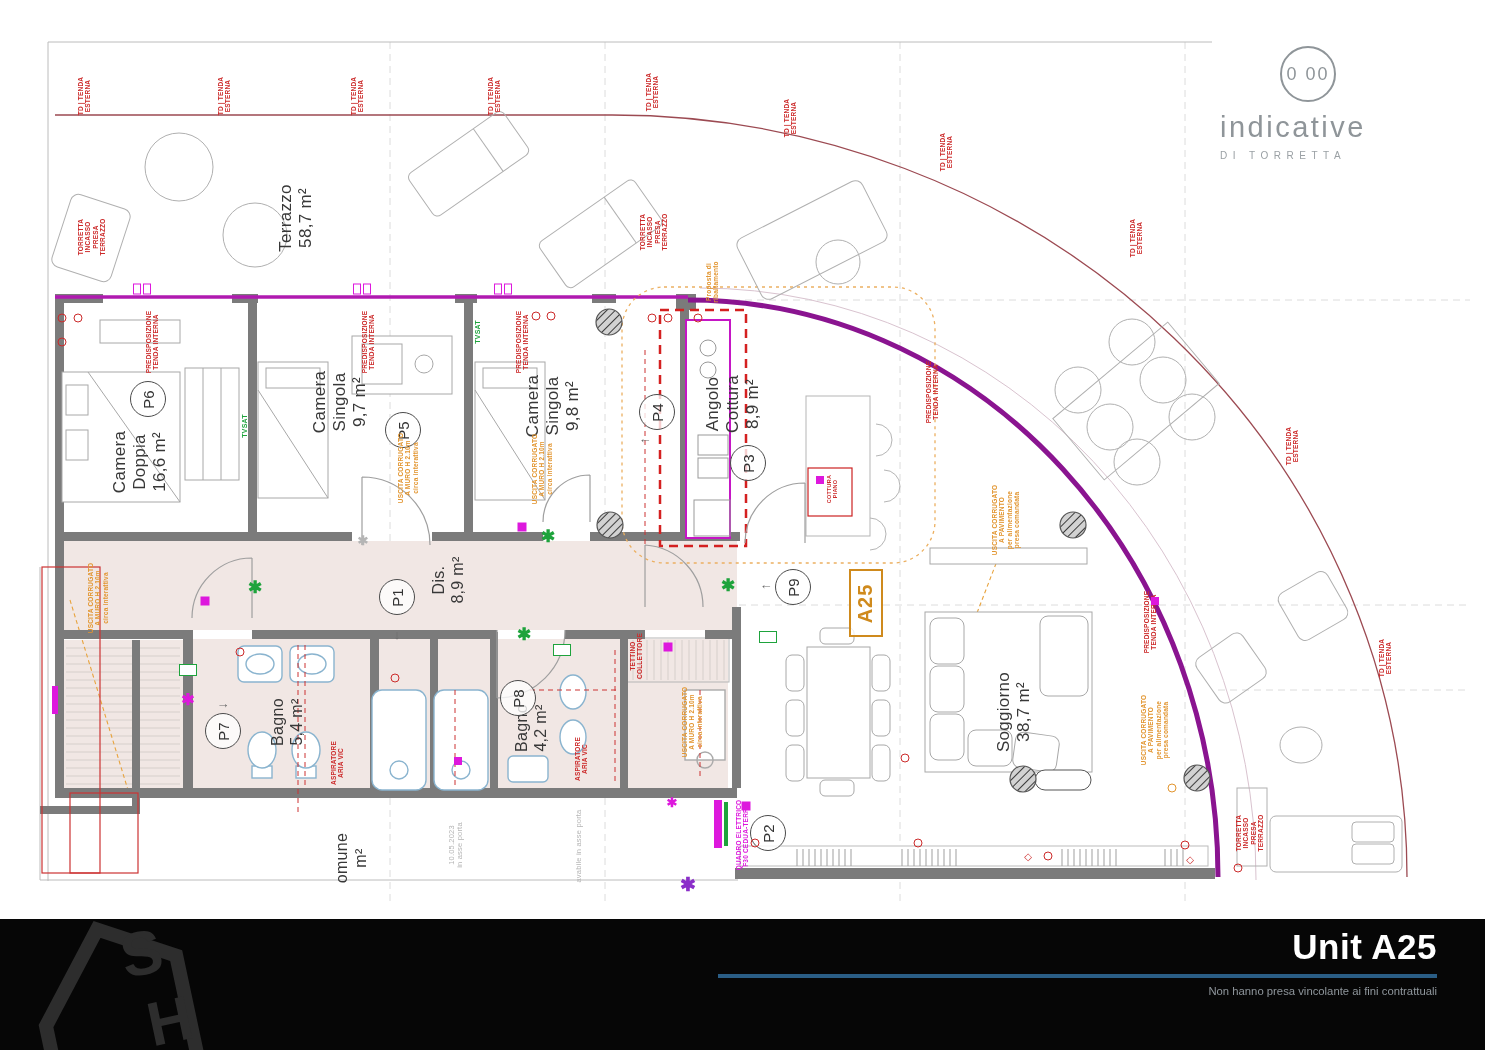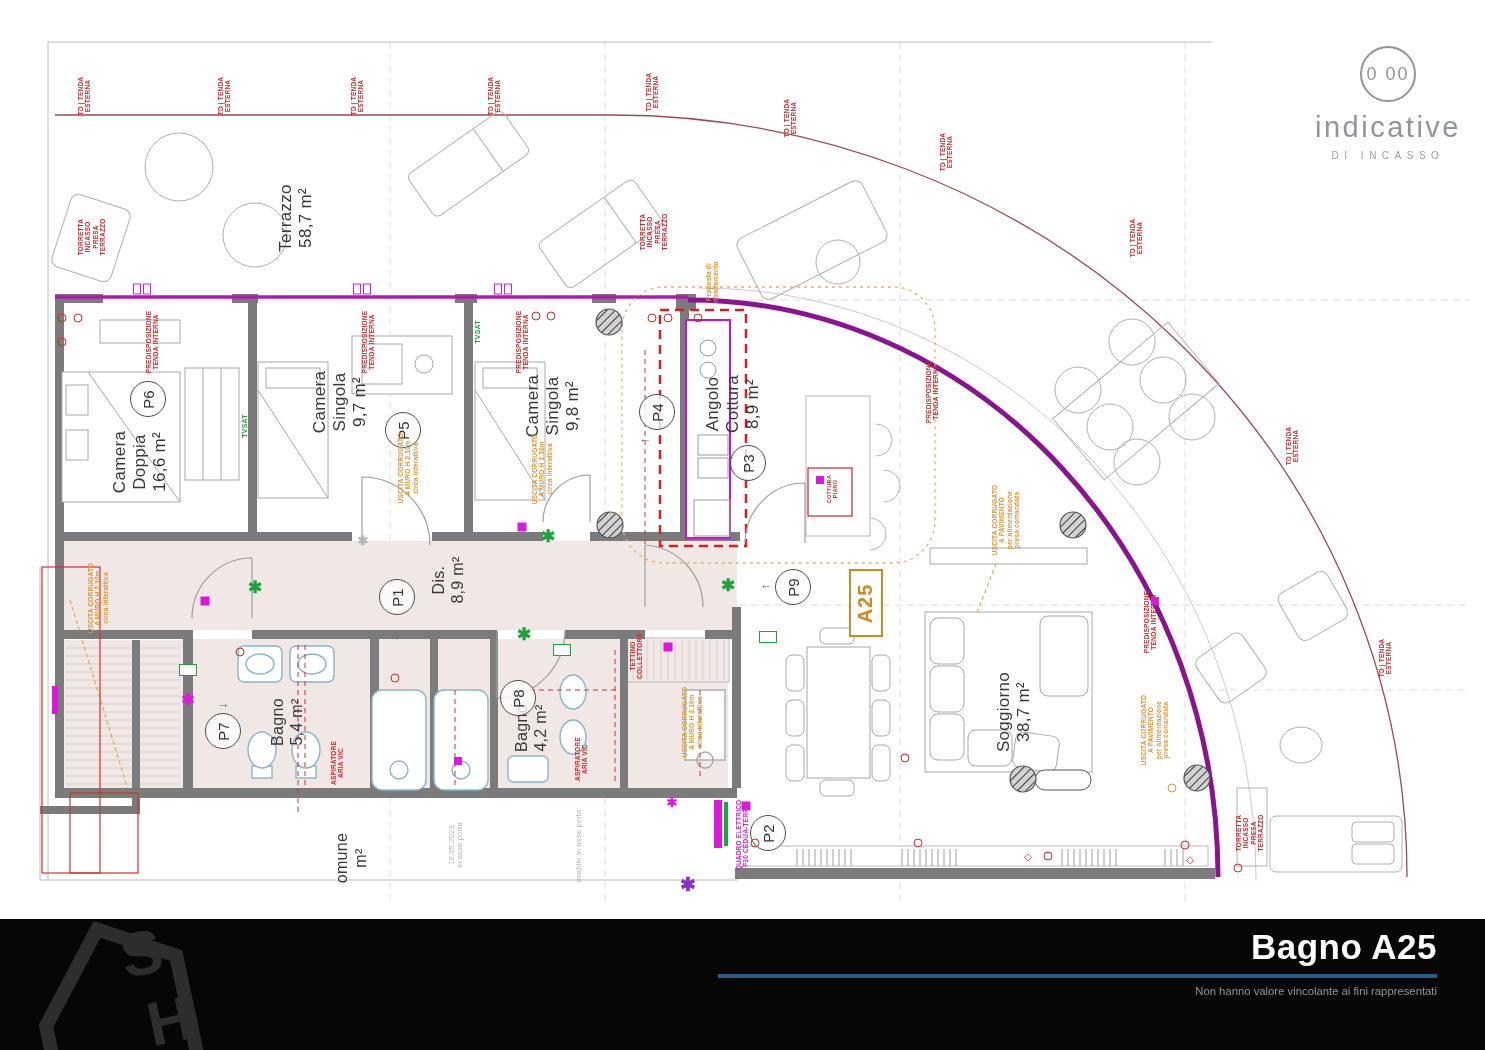--- a/index.html
+++ b/index.html
@@ -14,21 +14,21 @@
     transform:translate(-50%,-50%);}
   .pmark span{transform:rotate(-90deg);font-size:15px;color:#333;font-weight:500;}
   .parrow{position:absolute;transform:translate(-50%,-50%);color:#6b6b6b;font-size:13px;}
   .ann{position:absolute;transform:translate(-50%,-50%) rotate(-90deg);white-space:pre-line;
     text-align:center;font-weight:600;line-height:1.12;letter-spacing:.2px;}
   .sym{position:absolute;transform:translate(-50%,-50%);line-height:1;}
   .unitbox{position:absolute;width:30px;height:64px;border:2px solid #cf8a1d;background:rgba(255,255,255,.8);
     display:flex;align-items:center;justify-content:center;transform:translate(-50%,-50%);}
   .unitbox span{transform:rotate(-90deg);color:#cf8a1d;font-weight:700;font-size:20px;letter-spacing:1px;}
   
-  #wf-logo{position:absolute;left:1300px;top:46px;width:176px;text-align:center;color:#8f9599;}
+  #wf-logo{position:absolute;left:1220px;top:46px;width:176px;text-align:left;color:#8f9599;}
   #wf-circle{width:52px;height:52px;border:2.5px solid #8f9599;border-radius:50%;margin:0 auto;
     display:flex;align-items:center;justify-content:center;font-size:18px;letter-spacing:2px;color:#8f9599;}
   #wf-brand{margin-top:9px;font-size:29px;font-weight:400;letter-spacing:2.5px;color:#8f9599;}
   #wf-sub{margin-top:6px;font-size:10px;letter-spacing:5.5px;color:#9aa0a4;}
   
   #footer{position:absolute;left:0;top:919px;width:1485px;height:131px;background:#060606;overflow:hidden;}
   #footer-rule{position:absolute;left:718px;top:55px;width:719px;height:4px;background:#2a5d85;}
   #footer-title{position:absolute;right:48px;top:8px;color:#fff;font-size:35px;font-weight:700;letter-spacing:.5px;}
   #footer-disc{position:absolute;right:48px;top:64px;text-align:right;color:#8f969c;font-size:11.3px;line-height:1.45;}
   #sh-logo{position:absolute;left:10px;top:-4px;}
@@ -454,31 +454,31 @@
         <div style="width: 6px; height: 9px; border: 1px solid rgb(221, 24, 221);"></div>
         <div style="width: 6px; height: 9px; border: 1px solid rgb(221, 24, 221);"></div>
       </div>
     </div>
 
   <div id="wf-logo">
     <div id="wf-circle">
       <span>0 00</span>
     </div>
     <div id="wf-brand">indicative</div>
-    <div id="wf-sub">DI INCASSO</div>
+    <div id="wf-sub">DI TORRETTA</div>
   </div>
 
   <div id="footer">
     <svg id="sh-logo" width="210" height="150" viewBox="0 0 210 150">
       <g transform="rotate(-12 105 75)">
         <path d="M30,160 L30,96 L100,12 L172,54 L172,160" fill="none" stroke="#2d2d2d" stroke-width="14"></path>
         <text x="118" y="66" font-family="Liberation Sans, sans-serif" font-size="62" font-weight="800" fill="#2d2d2d">S</text>
         <text x="130" y="138" font-family="Liberation Sans, sans-serif" font-size="62" font-weight="800" fill="#2d2d2d">H</text>
       </g>
     </svg>
-    <div id="footer-title">Bagno A25</div>
+    <div id="footer-title">Unit A25</div>
     <div id="footer-rule"></div>
     <div id="footer-disc">
-      <div>Non hanno valore vincolante ai fini rappresentati</div>
+      <div>Non hanno presa vincolante ai fini contrattuali</div>
     </div>
   </div>
 
 </div>
 
 </body></html>

